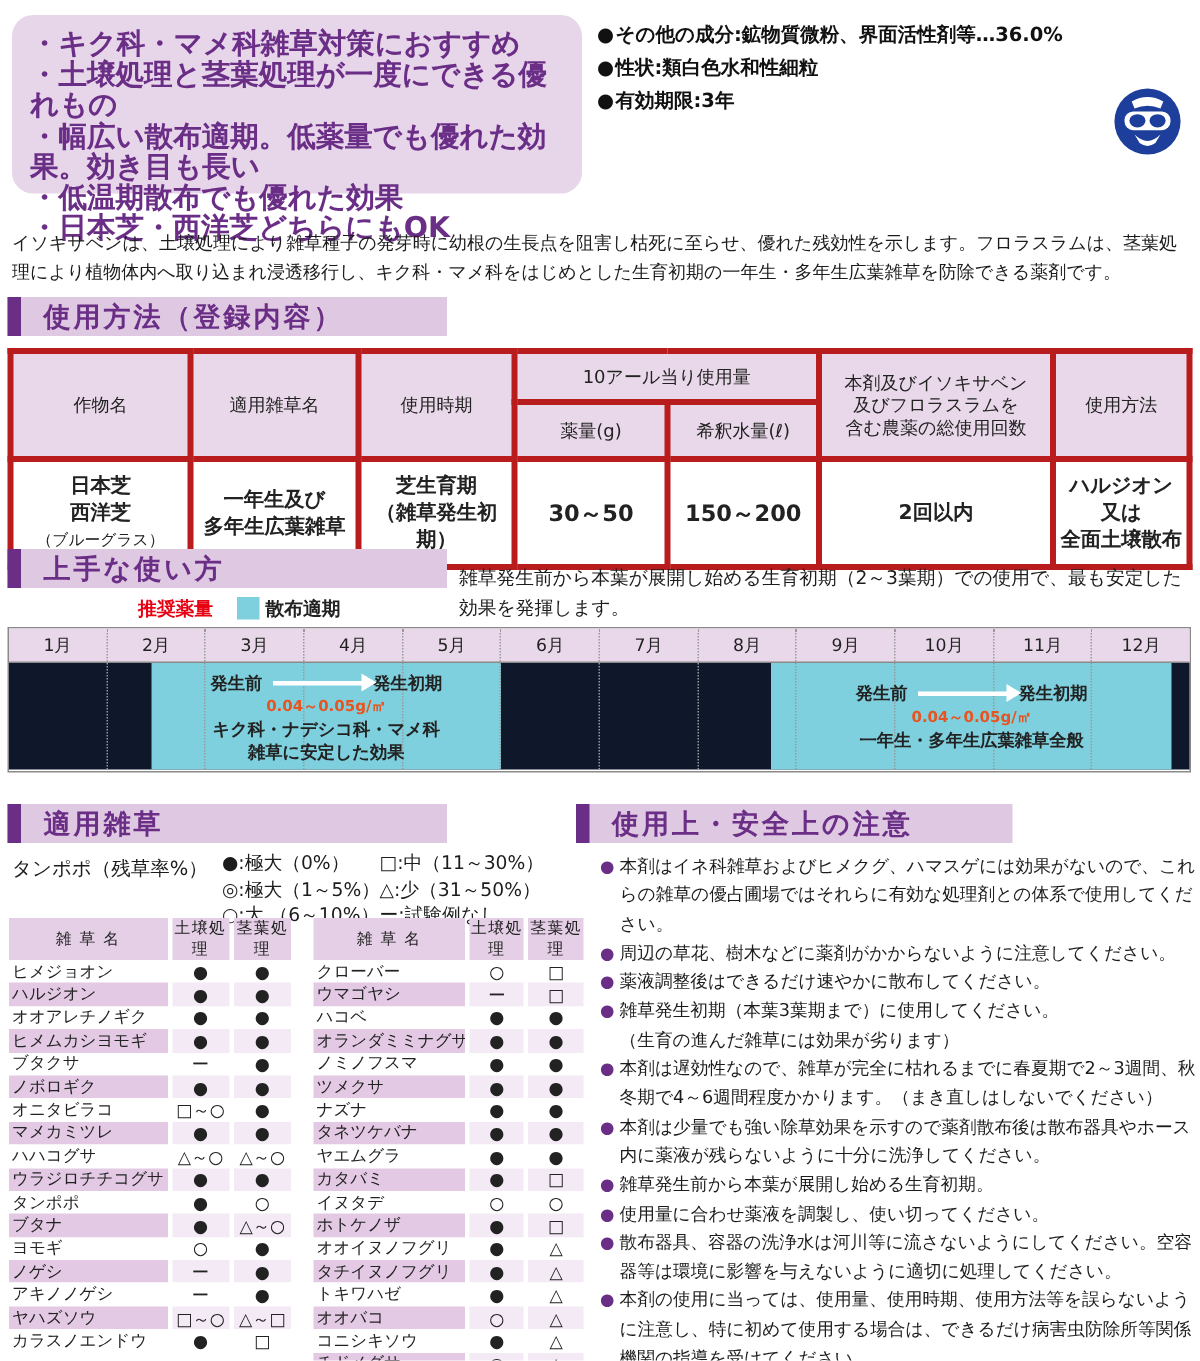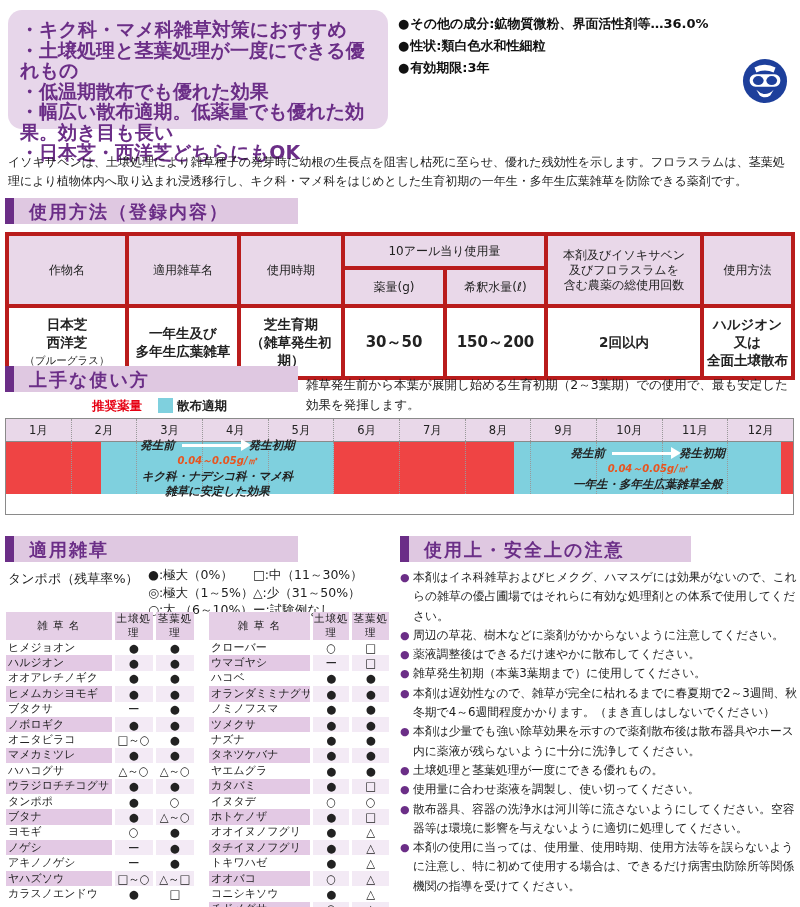--- a/index.html
+++ b/index.html
@@ -53,21 +53,21 @@
     vertical-align:-3px;margin-right:4px;}
   .period-label{color:#222;}
 
   
   .timeline{position:absolute;left:5px;top:418px;width:789px;height:97px;
     border:1.5px solid #8a8a8a;box-sizing:border-box;}
   .months-row{display:flex;height:22px;background:#e9d8e9;border-bottom:1.5px solid #8a8a8a;}
   .month{flex:1;text-align:center;font-size:11.5px;line-height:22px;color:#222;
     border-right:1px dotted #999;box-sizing:border-box;}
   .month:last-child{border-right:none;}
-  .chart-area{position:relative;height:52px;background:#ef4444;font-style:italic;}
+  .chart-area{position:relative;height:71px;background:#0f172a;}
   .band{position:absolute;top:0;bottom:0;background:#7fd0de;}
   .grid-overlay{position:absolute;inset:0;display:flex;z-index:2;pointer-events:none;}
   .grid-cell{flex:1;border-right:1px dotted #999;box-sizing:border-box;}
   .grid-cell:last-child{border-right:none;}
   .band-content{position:relative;z-index:5;height:100%;display:flex;flex-direction:column;
     align-items:center;justify-content:center;gap:1px;}
   .band-row1{display:flex;align-items:center;gap:7px;font-size:11.5px;font-weight:bold;color:#222;}
   .arrow{position:relative;width:30%;min-width:60px;height:3px;background:#fff;}
   .arrow:after{content:"";position:absolute;right:-9px;top:-5px;border-left:10px solid #fff;
     border-top:6.5px solid transparent;border-bottom:6.5px solid transparent;}
@@ -100,22 +100,22 @@
     line-height:19.3px;color:#1c1c1c;}
   .caution-item{position:relative;padding-left:13px;}
   .c-bullet{position:absolute;left:0;top:0;color:#6b2e87;font-size:11px;}
 </style>
 </head>
 <body>
 
 <div class="features-box">
     <div class="feat-line">・キク科・マメ科雑草対策におすすめ</div>
     <div class="feat-line">・土壌処理と茎葉処理が一度にできる優れもの</div>
+    <div class="feat-line">・幅広い散布適期。低薬量でも優れた効果。効き目も長い</div>
     <div class="feat-line">・低温期散布でも優れた効果</div>
-    <div class="feat-line">・幅広い散布適期。低薬量でも優れた効果。効き目も長い</div>
     <div class="feat-line">・日本芝・西洋芝どちらにもOK</div>
   </div>
 
 <div class="ingredients">
     <div class="ing-line"><span class="ing-bullet">●</span><span>その他の成分:鉱物質微粉、界面活性剤等…36.0%</span></div>
     <div class="ing-line"><span class="ing-bullet">●</span><span>性状:類白色水和性細粒</span></div>
     <div class="ing-line"><span class="ing-bullet">●</span><span>有効期限:3年</span></div>
   </div>
 
 <svg class="safety-icon" viewBox="0 0 48 48">
@@ -457,28 +457,29 @@
         <td class="sym">△</td>
       </tr>
       <tr class="alt">
         <td class="nm">チドメグサ</td>
         <td class="sym">○</td>
         <td class="sym">△</td>
       </tr>
     </tbody>
 </table>
 
-<div class="section-bar" style="left:400px;top:536px;width:291px;">
+<div class="section-bar" style="left:384px;top:536px;width:291px;">
   <div class="tab"></div>
   <h2>使用上・安全上の注意</h2>
 </div>
 <div class="cautions-list">
     <div class="caution-item"><span class="c-bullet">●</span><span>本剤はイネ科雑草およびヒメクグ、ハマスゲには効果がないので、これらの雑草の優占圃場ではそれらに有効な処理剤との体系で使用してください。</span></div>
     <div class="caution-item"><span class="c-bullet">●</span><span>周辺の草花、樹木などに薬剤がかからないように注意してください。</span></div>
     <div class="caution-item"><span class="c-bullet">●</span><span>薬液調整後はできるだけ速やかに散布してください。</span></div>
     <div class="caution-item"><span class="c-bullet">●</span><span>雑草発生初期（本葉3葉期まで）に使用してください。</span></div>
+    <div class="caution-item"><span>（生育の進んだ雑草には効果が劣ります）</span></div>
     <div class="caution-item"><span class="c-bullet">●</span><span>本剤は遅効性なので、雑草が完全に枯れるまでに春夏期で2～3週間、秋冬期で4～6週間程度かかります。（まき直しはしないでください）</span></div>
     <div class="caution-item"><span class="c-bullet">●</span><span>本剤は少量でも強い除草効果を示すので薬剤散布後は散布器具やホース内に薬液が残らないように十分に洗浄してください。</span></div>
-    <div class="caution-item"><span class="c-bullet">●</span><span>土壌処理と茎葉処理が一度にできる優れもの。</span></div>
+    <div class="caution-item"><span class="c-bullet">●</span><span>雑草発生前から本葉が展開し始める生育初期。</span></div>
     <div class="caution-item"><span class="c-bullet">●</span><span>使用量に合わせ薬液を調製し、使い切ってください。</span></div>
     <div class="caution-item"><span class="c-bullet">●</span><span>散布器具、容器の洗浄水は河川等に流さないようにしてください。空容器等は環境に影響を与えないように適切に処理してください。</span></div>
     <div class="caution-item"><span class="c-bullet">●</span><span>本剤の使用に当っては、使用量、使用時期、使用方法等を誤らないように注意し、特に初めて使用する場合は、できるだけ病害虫防除所等関係機関の指導を受けてください。</span></div>
   </div>
 
 </body></html>

